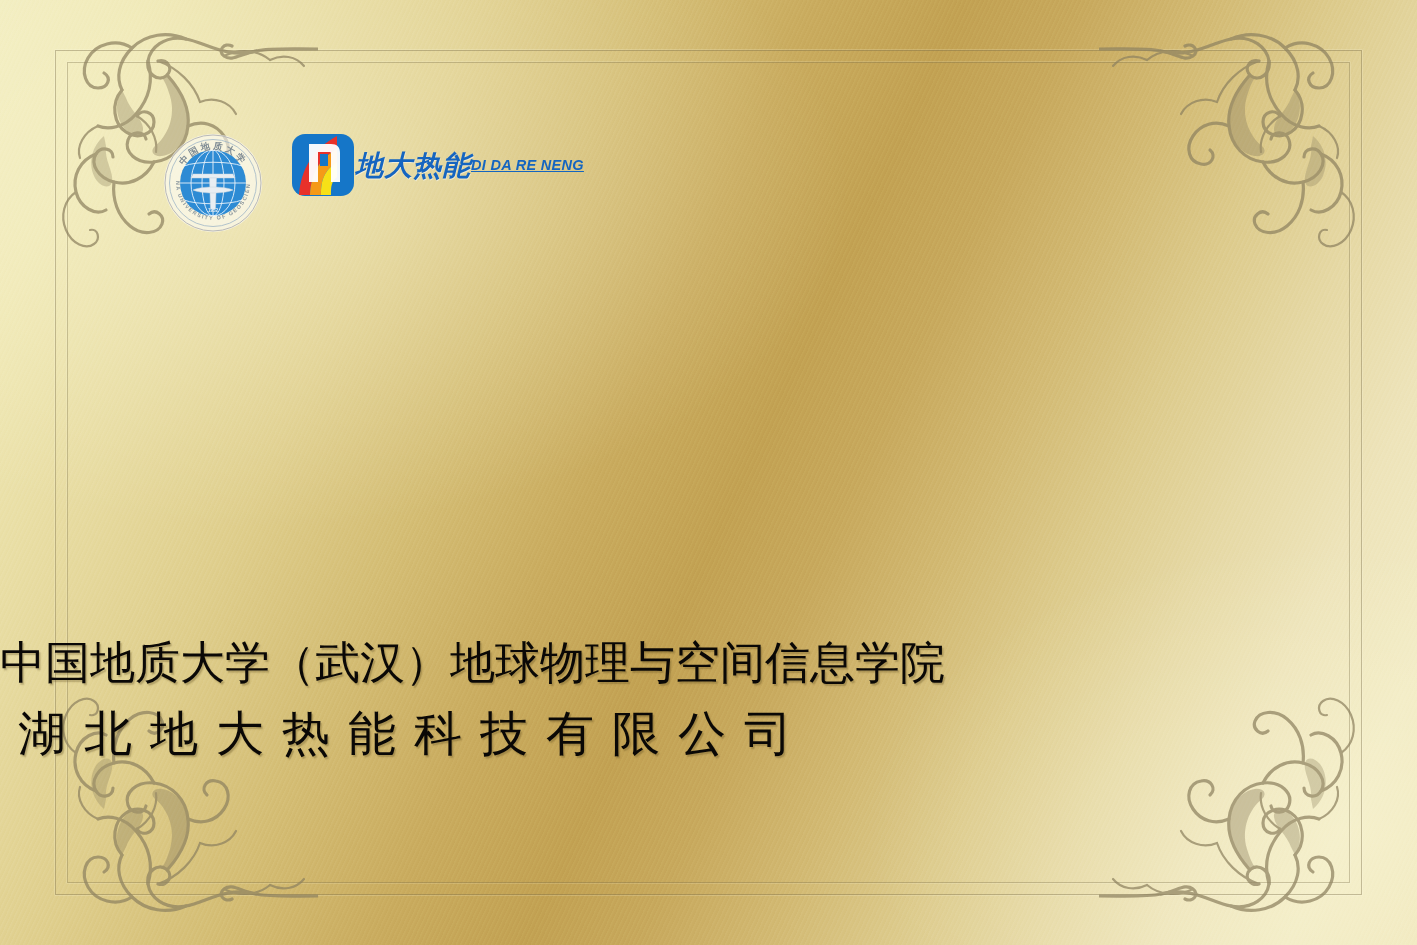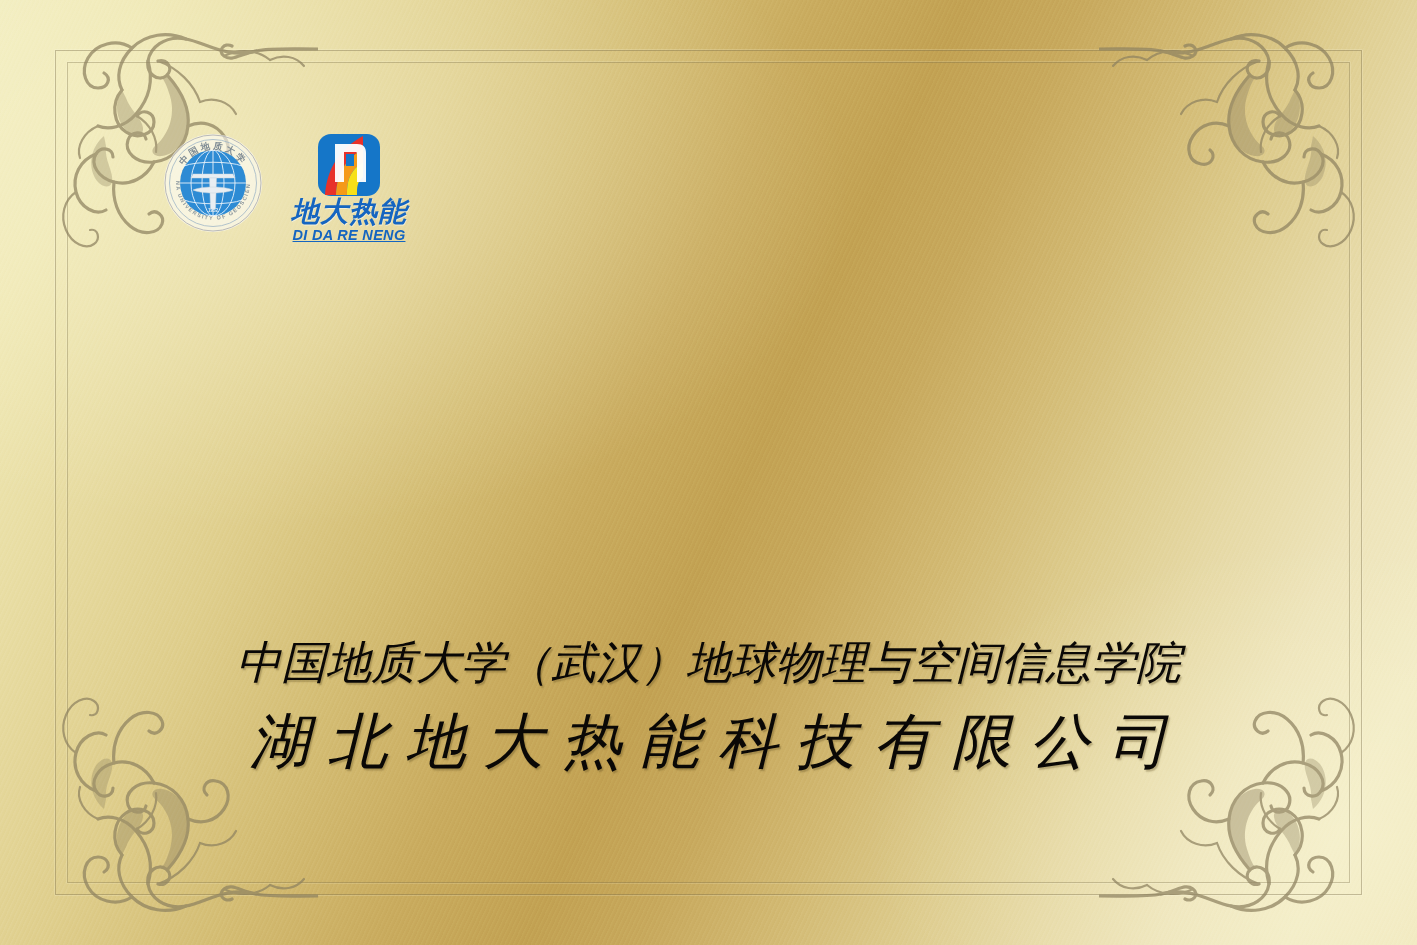--- a/index.html
+++ b/index.html
@@ -69,21 +69,21 @@
   .flourish{fill:none;stroke:#8e8260;stroke-width:3.2;stroke-linecap:round;}
   .flourish-thin{fill:none;stroke:#8e8260;stroke-width:2.2;stroke-linecap:round;}
   .flourish-fill{fill:#8e8260;}
 
   
   .logos{
     position:absolute;left:163px;top:133px;
     display:flex;align-items:flex-start;gap:28px;
   }
   .seal{width:100px;height:100px;display:block;}
-  .ddrn{display:flex;flex-direction:column;align-items:center;}
+  .ddrn{display:flex;flex-direction:row;align-items:center;}
   .ddrn-mark{width:64px;height:64px;display:block;margin-bottom:1px;}
   .ddrn-cn{
     font-family:"Liberation Sans", sans-serif;
     font-size:28px;font-weight:bold;font-style:italic;
     color:#1565c0;letter-spacing:1px;line-height:1;
     text-shadow:0.5px 0.5px 0 rgba(255,255,255,.5);
   }
   .ddrn-en{
     font-family:"Liberation Sans", sans-serif;
     font-size:14.5px;font-weight:bold;font-style:italic;
@@ -98,32 +98,32 @@
     font-size:104px;font-weight:bold;color:#0a0806;
     letter-spacing:22px;
     text-indent:22px;
     line-height:1.12;
     text-shadow:2px 2px 2px rgba(90,72,30,0.38);
     white-space:nowrap;
   }
 
   
   .subtitles{
-    position:absolute;left:0;right:0;top:634px;text-align:center;font-style:italic;
+    position:absolute;left:0;right:0;top:634px;
   }
   .sub1{
     font-family:"DejaVu Sans","Liberation Sans",sans-serif;
     font-size:45px;font-weight:normal;color:#0a0806;
     letter-spacing:0px;line-height:1.28;
     text-shadow:1.5px 1.5px 1.5px rgba(90,72,30,0.34);
     white-space:nowrap;
   }
   .sub2{
     font-family:"DejaVu Sans","Liberation Sans",sans-serif;
-    font-size:60px;font-weight:normal;color:#0a0806;
+    font-size:48px;font-weight:normal;color:#0a0806;
     letter-spacing:18px;text-indent:18px;line-height:1.30;
     margin-top:10px;
     text-shadow:1.5px 1.5px 1.5px rgba(90,72,30,0.34);
     white-space:nowrap;
   }
 </style>
 </head>
 <body>
 
 <div class="plaque">

